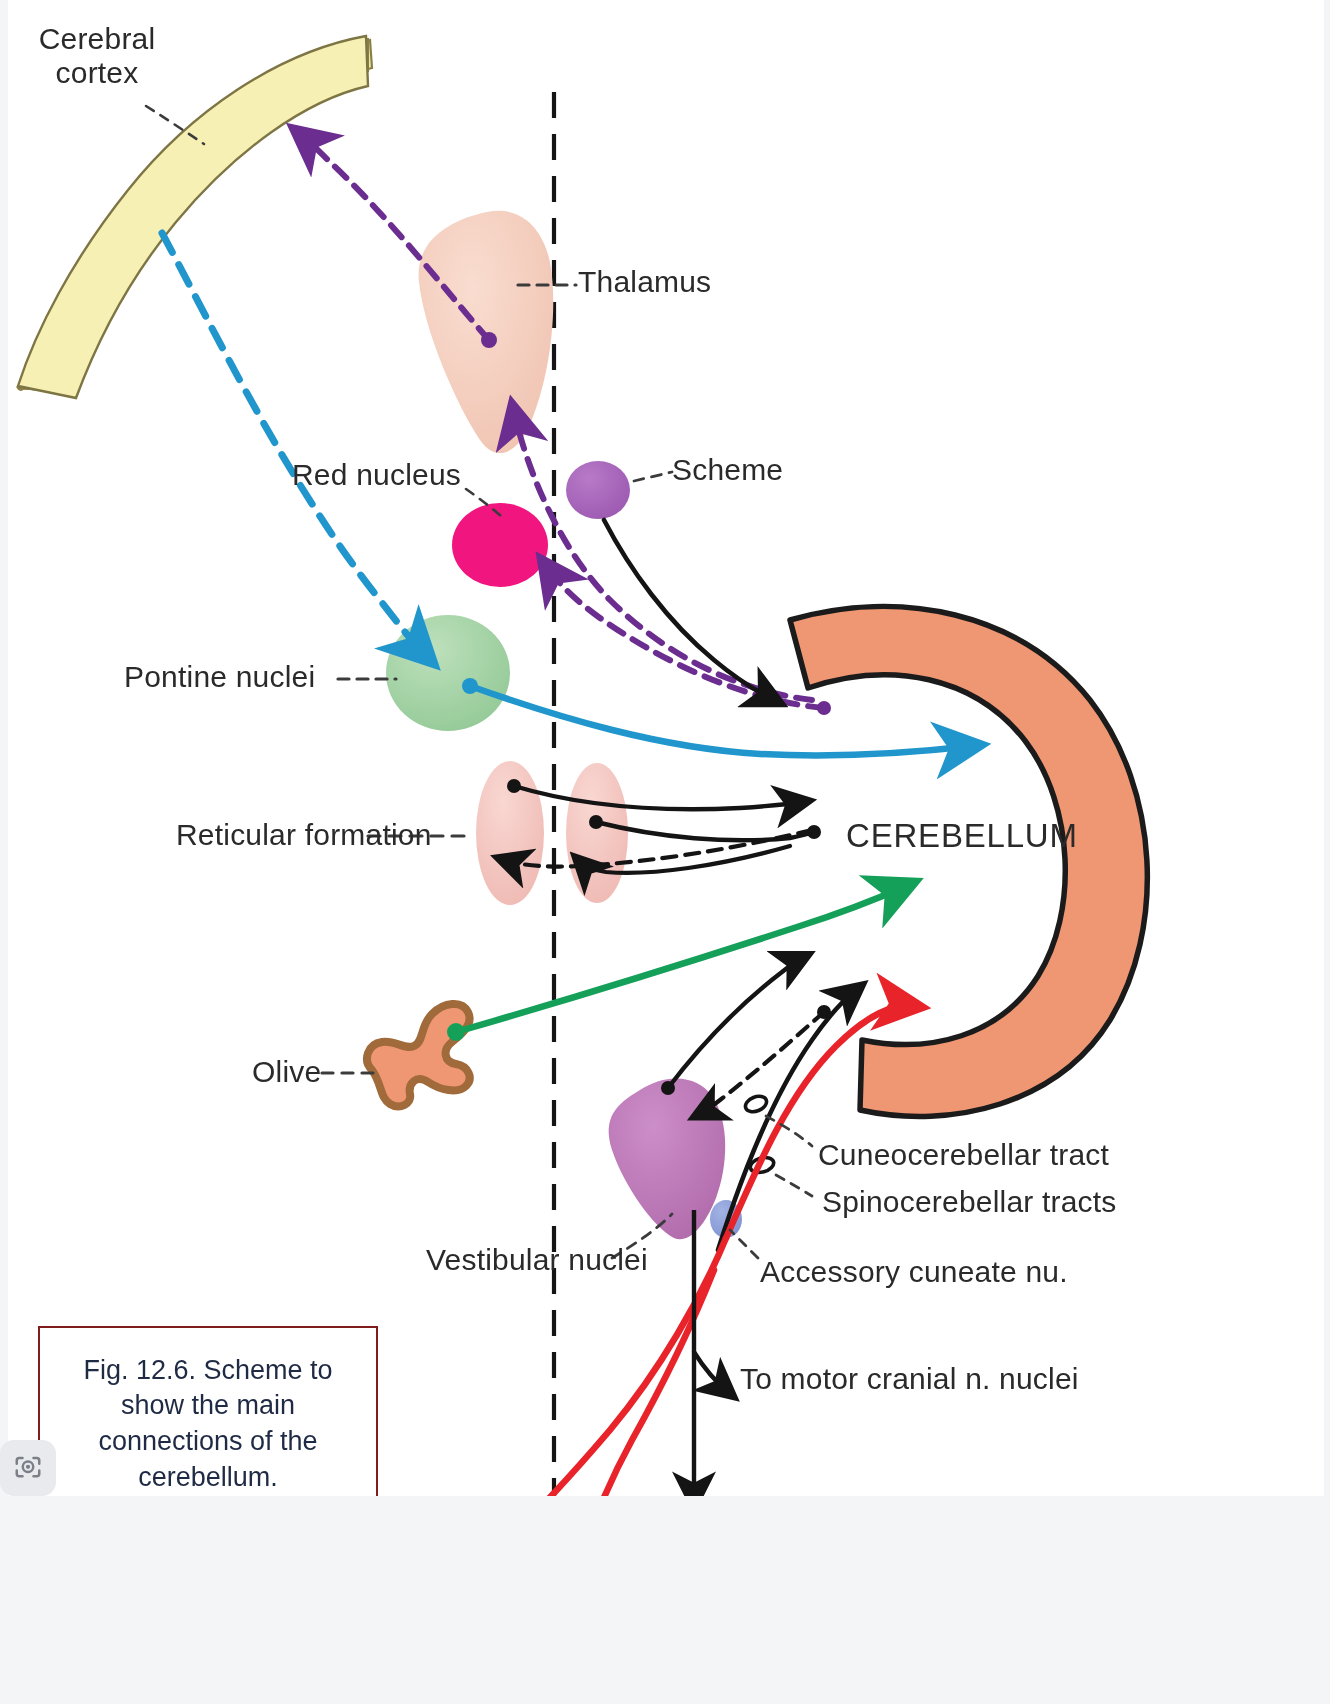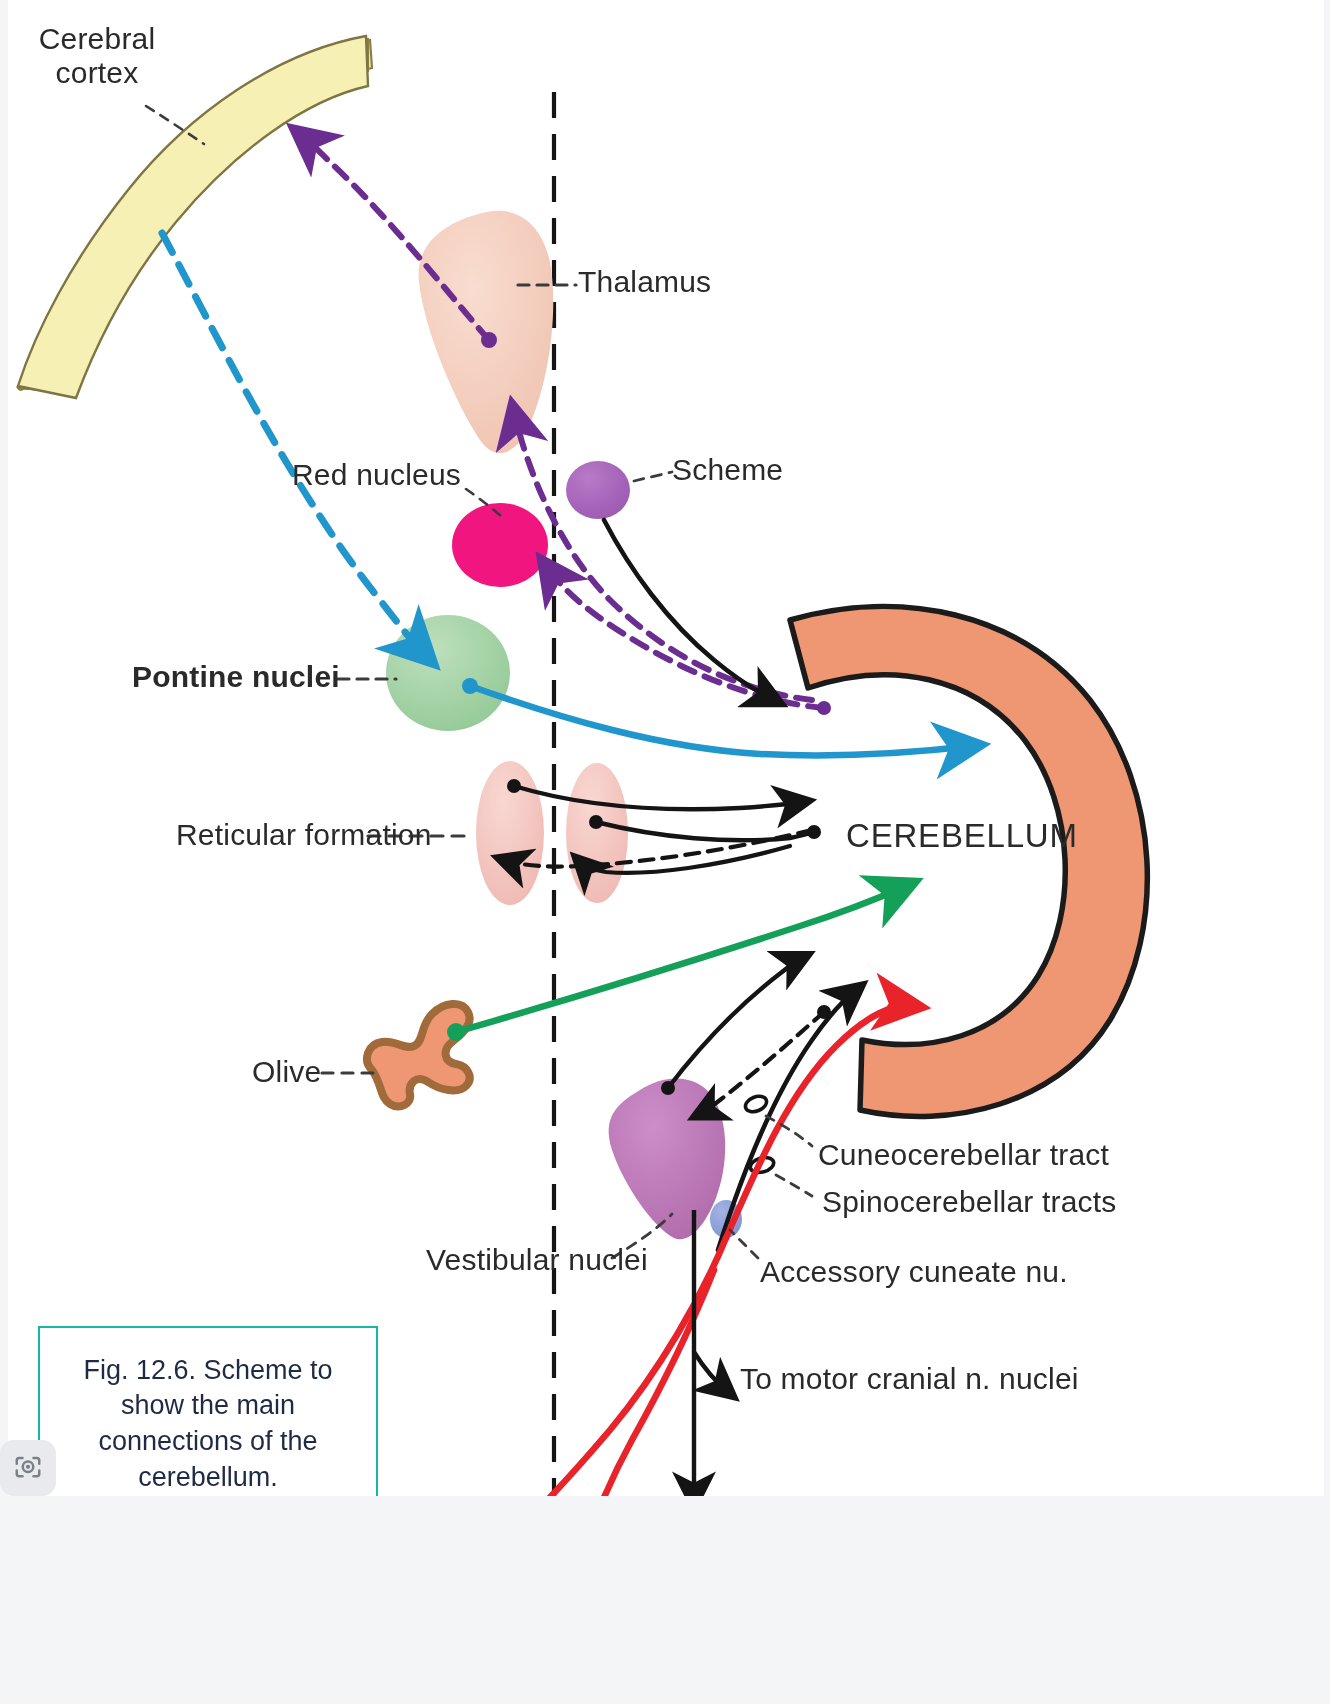--- a/index.html
+++ b/index.html
@@ -47,21 +47,21 @@
     letter-spacing: 0.2px;
   }
   .lbl.center { text-align: center; }
 
   #caption-box {
     position: absolute;
     left: 38px;
     top: 1326px;
     width: 340px;
     height: 196px;
-    border: 2px solid #14b8a6;
+    border: 2px solid #7f1d1d;
     background: #ffffff;
     box-sizing: border-box;
     display: flex;
     align-items: center;
     justify-content: center;
   }
   #caption-text {
     font-family: "Liberation Sans", sans-serif;
     font-size: 27px;
     color: #1f2a44;
@@ -304,21 +304,21 @@
 
   <div class="lbl" style="left:12px; top:22px; width:170px; text-align:center;">Cerebral
 cortex</div>
 
   <div class="lbl" style="left:578px; top:265px;">Thalamus</div>
 
   <div class="lbl" style="left:292px; top:458px;">Red nucleus</div>
 
   <div class="lbl" style="left:672px; top:453px;">Scheme</div>
 
-  <div class="lbl" style="left:132px; top:660px;font-weight:bold;">Pontine nuclei</div>
+  <div class="lbl" style="left:124px; top:660px;">Pontine nuclei</div>
 
   <div class="lbl" style="left:176px; top:818px;">Reticular formation</div>
 
   <div class="lbl" style="left:846px; top:818px; font-size:33px; letter-spacing:0.8px;">CEREBELLUM</div>
 
   <div class="lbl" style="left:252px; top:1055px;">Olive</div>
 
   <div class="lbl" style="left:822px; top:1185px;">Spinocerebellar tracts</div>
 
   <div class="lbl" style="left:818px; top:1138px;">Cuneocerebellar tract</div>

